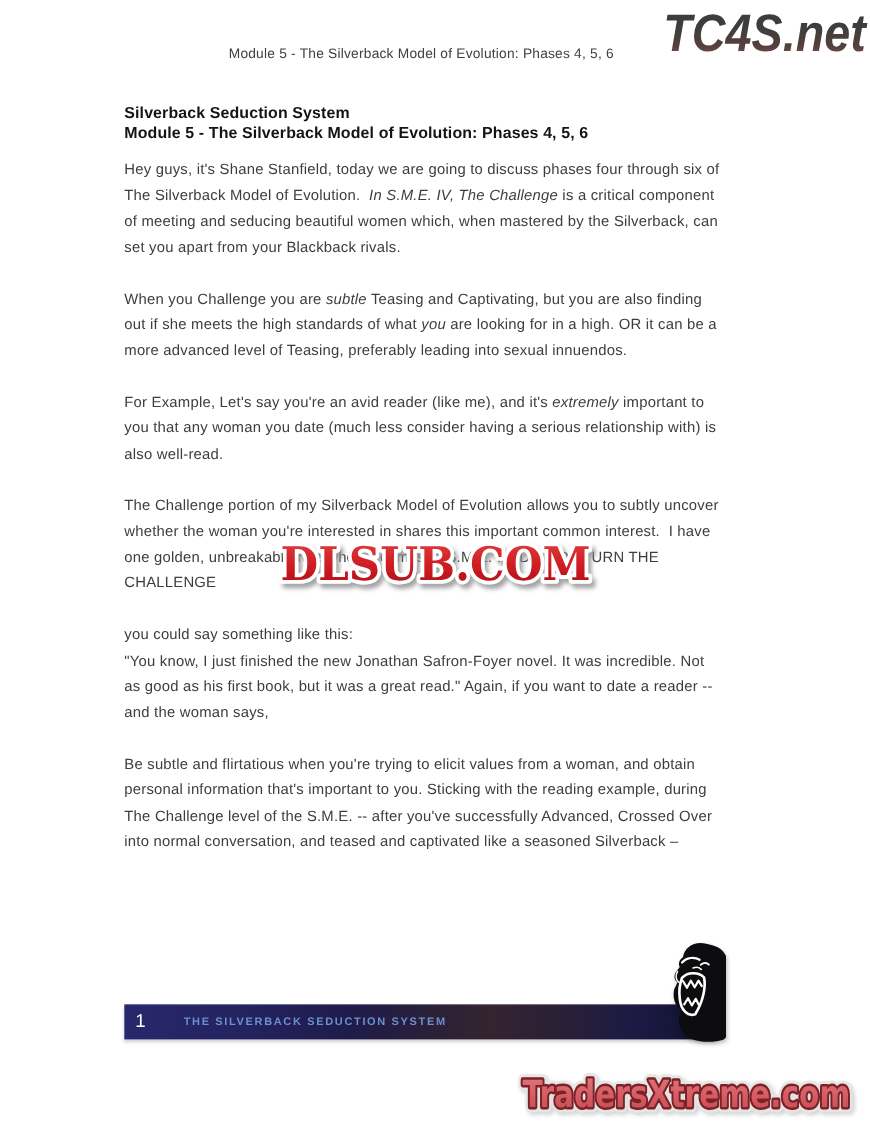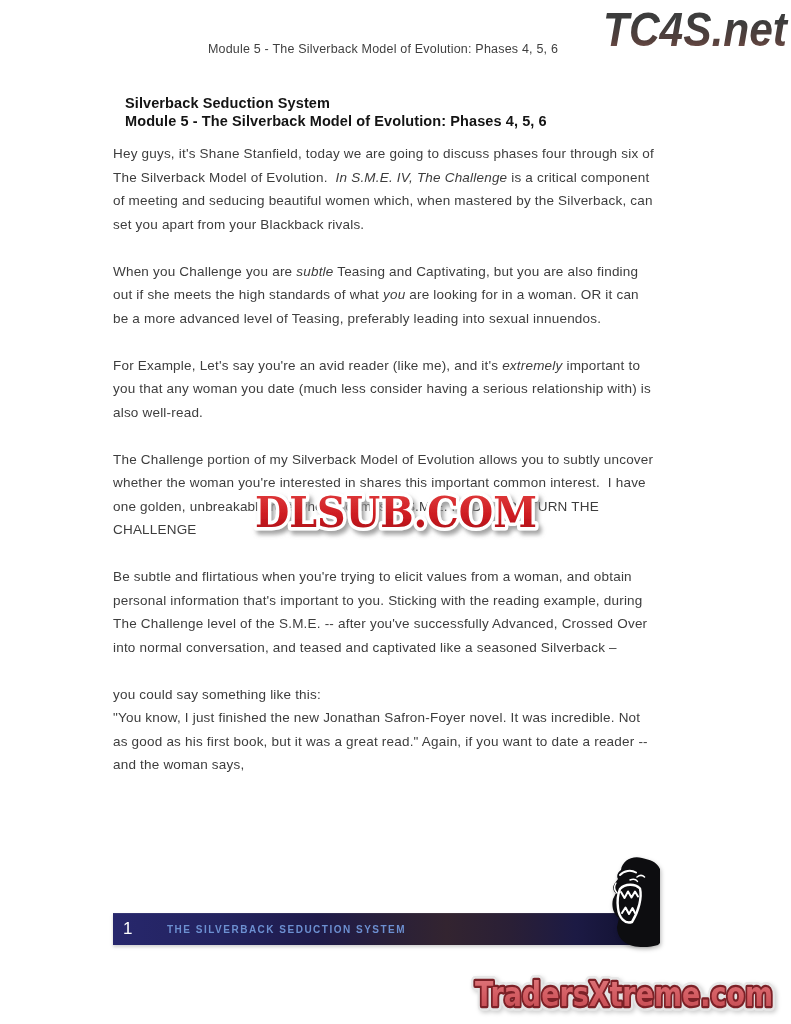--- a/index.html
+++ b/index.html
@@ -12,21 +12,21 @@
   
   .running-header{
     position:absolute;top:42px;left:113px;width:540px;text-align:center;
     font-size:12.5px;color:#3f3f3f;letter-spacing:.2px;
   }
   
   .content{
     position:absolute;left:113px;top:94px;width:545px;
     font-size:13.5px;line-height:23.5px;color:#3d3d3d;letter-spacing:.2px;
   }
-  .doc-heading{margin:0 0 12px 12px;}
+  .doc-heading{margin:0 0 12px 0;}
   .doc-heading div{
     font-size:14.5px;font-weight:bold;color:#141414;line-height:18px;letter-spacing:.1px;
   }
   .content p{margin:0 0 23.5px 0;}
   .content em{font-style:italic;}
   .content u{text-decoration:underline;text-underline-offset:2px;}
   
   .watermark{position:absolute;left:247px;top:483px;z-index:5;}
   
   .footer-bar{
@@ -70,25 +70,25 @@
 
   <div class="running-header">Module 5 - The Silverback Model of Evolution: Phases 4, 5, 6</div>
 
   <div class="content">
     <div class="doc-heading">
       <div>Silverback Seduction System</div>
       <div>Module 5 - The Silverback Model of Evolution: Phases 4, 5, 6</div>
     </div>
     <div id="paragraphs">
         <p><span>Hey guys, it's Shane Stanfield, today we are going to discuss phases four through six of The Silverback Model of Evolution.&nbsp; </span><em>In S.M.E. IV, The Challenge</em><span> is a critical component of meeting and seducing beautiful women which, when mastered by the Silverback, can set you apart from your Blackback rivals.</span></p>
-        <p><span>When you Challenge you are </span><em>subtle</em><span> Teasing and Captivating, but you are also finding out if she meets the high standards of what </span><em>you</em><span> are looking for in a woman. OR it can be a more advanced level of Teasing, preferably leading into sexual innuendos.</span></p>
+        <p><span>When you Challenge you are </span><em>subtle</em><span> Teasing and Captivating, but you are also finding out if she meets the high standards of what </span><em>you</em><span> are looking for in a high. OR it can be a more advanced level of Teasing, preferably leading into sexual innuendos.</span></p>
         <p><span>For Example, Let's say you're an avid reader (like me), and it's </span><em>extremely</em><span> important to you that any woman you date (much less consider having a serious relationship with) is also well-read.</span></p>
         <p><span>The Challenge portion of my Silverback Model of Evolution allows you to subtly uncover whether the woman you're interested in shares this important common interest.&nbsp; I have one golden, unbreakable rule when it comes to S.M.E. IV: DO </span><u>NOT</u><span> TURN THE CHALLENGE</span></p>
+        <p><span>you could say something like this:</span><br><span>"You know, I just finished the new Jonathan Safron-Foyer novel. It was incredible. Not as good as his first book, but it was a great read." Again, if you want to date a reader -- and the woman says,</span></p>
         <p><span>Be subtle and flirtatious when you're trying to elicit values from a woman, and obtain personal information that's important to you. Sticking with the reading example, during The Challenge level of the S.M.E. -- after you've successfully Advanced, Crossed Over into normal conversation, and teased and captivated like a seasoned Silverback –</span></p>
-        <p><span>you could say something like this:</span><br><span>"You know, I just finished the new Jonathan Safron-Foyer novel. It was incredible. Not as good as his first book, but it was a great read." Again, if you want to date a reader -- and the woman says,</span></p>
       </div>
   </div>
 
   <div class="watermark">
     <svg width="300" height="58">
       <defs>
         <linearGradient id="wmgrad" x1="0" y1="0" x2="0" y2="1">
           <stop offset="0" stop-color="#e24040"></stop>
           <stop offset="0.55" stop-color="#ce1c22"></stop>
           <stop offset="1" stop-color="#a50f16"></stop>

